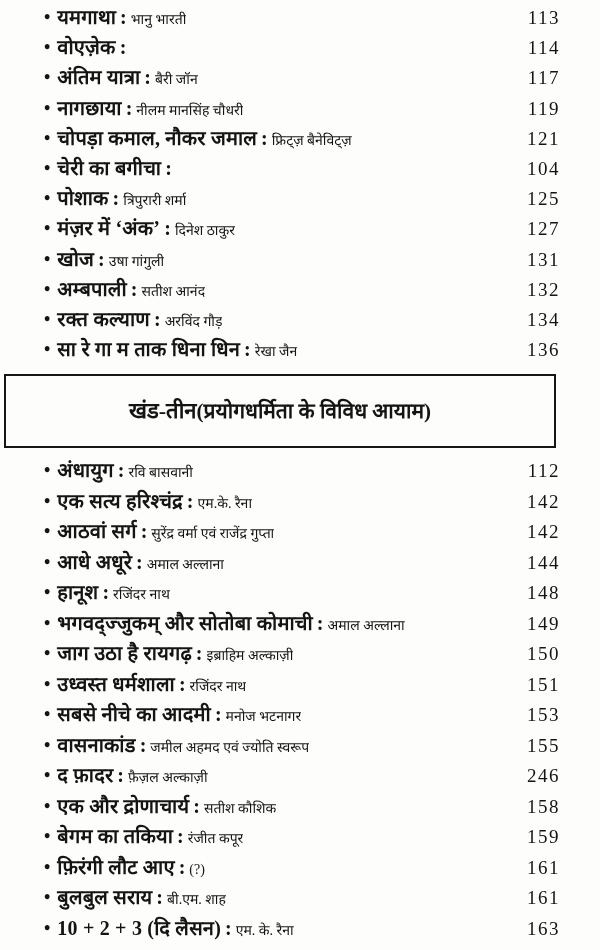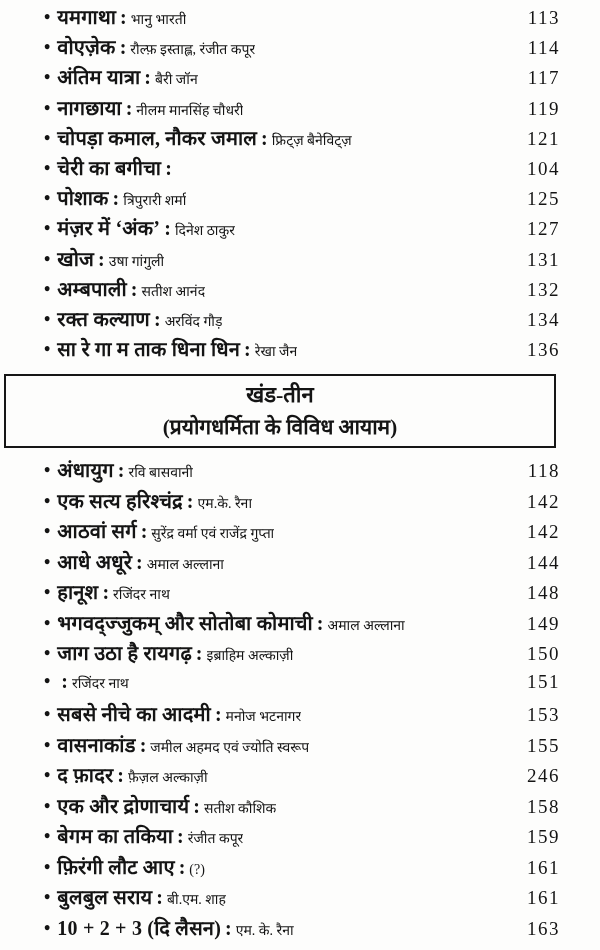--- a/index.html
+++ b/index.html
@@ -65,21 +65,21 @@
     letter-spacing: 1.5px;
     flex: 0 0 auto;
     text-align: right;
     min-width: 40px;
   }
   .divider-box {
     margin: 9px 44px 8px 4px;
     height: 70px;
     border: 2px solid #161616;
     display: flex;
-    flex-direction: column;
+    flex-direction: row;
     align-items: center;
     justify-content: center;
     text-align: center;
     background: #fdfdfc;
   }
   .divider-line1 {
     font-size: 22px;
     font-weight: 700;
     line-height: 32px;
   }
@@ -101,21 +101,20 @@
     <span class="sep">:</span>
     <span class="author">भानु भारती</span>
     <span class="spacer"></span>
     <span class="pagenum">113</span>
   </div>
 
   <div class="row">
     <span class="bullet">•</span>
     <span class="title">वोएज़ेक</span>
     <span class="sep">:</span>
-    <span class="author">रौल्फ़ इस्ताह्ल, रंजीत कपूर</span>
     <span class="spacer"></span>
     <span class="pagenum">114</span>
   </div>
 
   <div class="row">
     <span class="bullet">•</span>
     <span class="title">अंतिम यात्रा</span>
     <span class="sep">:</span>
     <span class="author">बैरी जॉन</span>
     <span class="spacer"></span>
@@ -208,21 +207,21 @@
     <div class="divider-line2">(प्रयोगधर्मिता के विविध आयाम)</div>
   </div>
 
   <div class="toc-section toc-section-2">
   <div class="row">
     <span class="bullet">•</span>
     <span class="title">अंधायुग</span>
     <span class="sep">:</span>
     <span class="author">रवि बासवानी</span>
     <span class="spacer"></span>
-    <span class="pagenum">118</span>
+    <span class="pagenum">112</span>
   </div>
 
   <div class="row">
     <span class="bullet">•</span>
     <span class="title">एक सत्य हरिश्चंद्र</span>
     <span class="sep">:</span>
     <span class="author">एम.के. रैना</span>
     <span class="spacer"></span>
     <span class="pagenum">142</span>
   </div>
@@ -267,20 +266,21 @@
     <span class="bullet">•</span>
     <span class="title">जाग उठा है रायगढ़</span>
     <span class="sep">:</span>
     <span class="author">इब्राहिम अल्काज़ी</span>
     <span class="spacer"></span>
     <span class="pagenum">150</span>
   </div>
 
   <div class="row">
     <span class="bullet">•</span>
+    <span class="title">उध्वस्त धर्मशाला</span>
     <span class="sep">:</span>
     <span class="author">रजिंदर नाथ</span>
     <span class="spacer"></span>
     <span class="pagenum">151</span>
   </div>
 
   <div class="row">
     <span class="bullet">•</span>
     <span class="title">सबसे नीचे का आदमी</span>
     <span class="sep">:</span>

